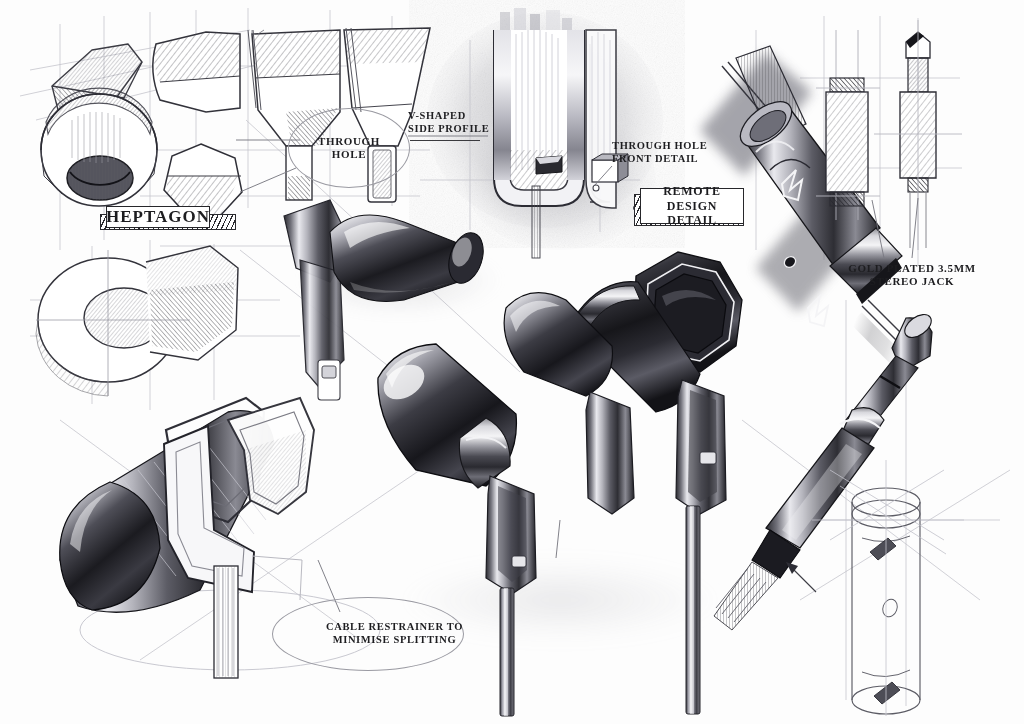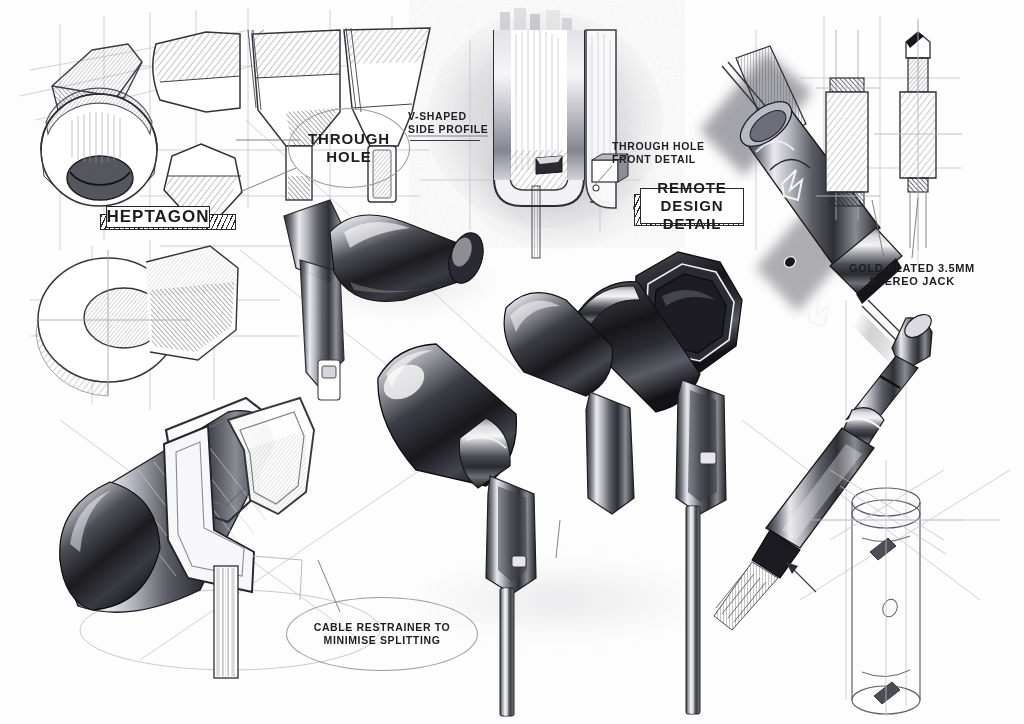--- a/index.html
+++ b/index.html
@@ -9,21 +9,21 @@
     width:1024px;height:724px;overflow:hidden;
   }
   #sheet{
     position:relative;width:1024px;height:724px;
     background:#fdfdfd;
     overflow:hidden;
   }
   #artboard{position:absolute;inset:0;}
   .lbl{
     position:absolute;
-    font-family:Liberation Sans, sans-serif;
+    font-family:Liberation Serif, serif;
     font-weight:700;
     color:#1d1d20;
     letter-spacing:0.06em;
     line-height:1.22;
     white-space:pre-line;
     text-transform:uppercase;
     -webkit-font-smoothing:antialiased;
   }
   .lbl.c{text-align:center;}
   .lbl.l{text-align:left;}
@@ -563,45 +563,45 @@
         <path d="M340 612 L318 560"></path>
         <path d="M556 558 L560 520"></path>
       </g>
       <circle cx="596" cy="188" r="3" fill="#fff" stroke="#46464e" stroke-width="1.1"></circle>
       <circle cx="636" cy="208" r="2.6" fill="#fff" stroke="#46464e" stroke-width="1"></circle>
 
     </g>
   </svg>
 
   <div class="ellipse-callout" style="left:288px;top:108px;width:120px;height:78px;">
-    <div class="lbl c" style="font-size:15px;">THROUGH
+    <div class="lbl c" style="font-size:11px;">THROUGH
 HOLE</div>
   </div>
 
   <div class="lbl l" style="left:408px;top:110px;font-size:10.5px;">V-SHAPED
 SIDE PROFILE</div>
   <div class="underline-rule" style="left:410px;top:140px;width:70px;"></div>
 
   <div class="lbl l" style="left:612px;top:140px;font-size:10.5px;">THROUGH HOLE
 FRONT DETAIL</div>
 
   <div class="box-shadow-bar" style="left:634px;top:194px;width:108px;height:30px;"></div>
   <div class="box-callout" style="left:640px;top:188px;width:102px;height:34px;">
-    <div class="lbl c" style="font-size:15px;">REMOTE DESIGN
+    <div class="lbl c" style="font-size:12px;">REMOTE DESIGN
 DETAIL</div>
   </div>
 
   <div class="lbl c" style="left:838px;top:262px;width:148px;font-size:11px;">GOLD PLATED 3.5MM
 STEREO JACK</div>
 
   <div class="box-shadow-bar" style="left:100px;top:214px;width:134px;height:14px;"></div>
   <div class="box-callout" style="left:106px;top:206px;width:102px;height:20px;">
     <div class="lbl c" style="font-size:17px;">HEPTAGON</div>
   </div>
 
-  <div class="ellipse-callout" style="left:286px;top:597px;width:190px;height:72px;">
+  <div class="ellipse-callout" style="left:272px;top:597px;width:190px;height:72px;justify-content:flex-end;">
     <div class="lbl c" style="font-size:10.5px;">CABLE RESTRAINER TO
 MINIMISE SPLITTING</div>
   </div>
 
 
 
 </div>
 
 </body></html>

